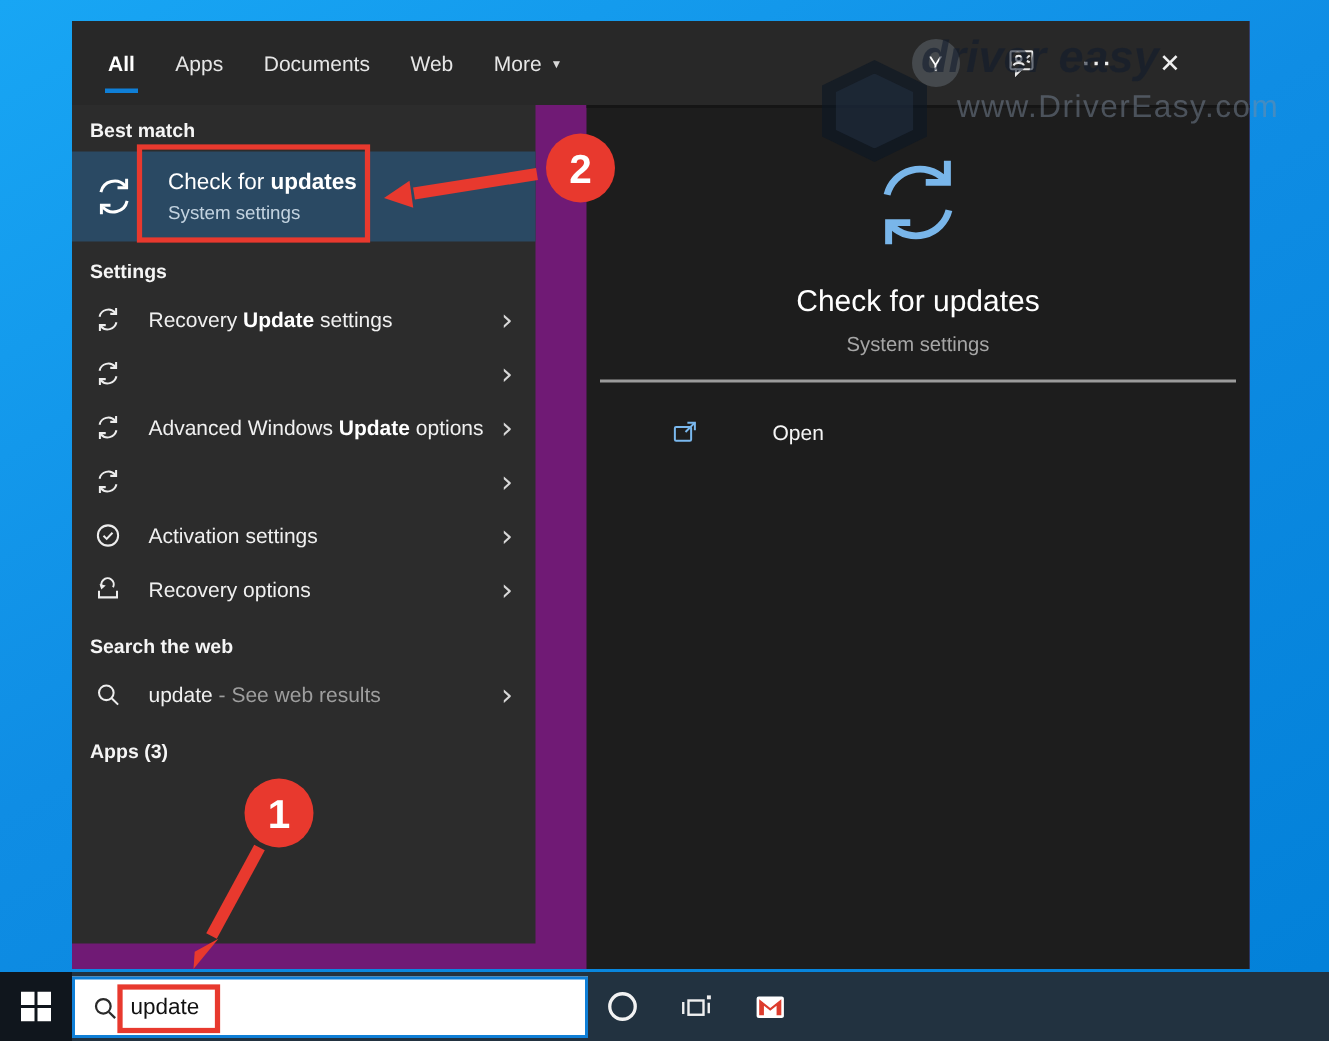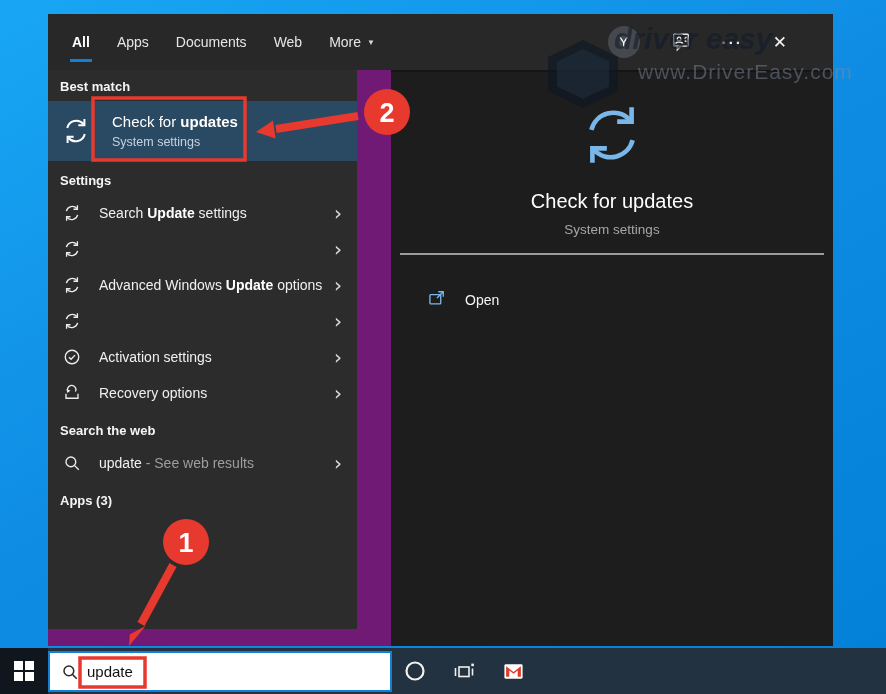--- a/index.html
+++ b/index.html
@@ -50,21 +50,21 @@
   .gap-top { padding-top:12px; }
 
   
   .hero { position:absolute; left:0; right:0; top:0; text-align:center; }
   .hero .big { margin:30px auto 0; width:66px; height:66px; }
   .big svg path { stroke:var(--refresh-blue); }
   .hero-title { margin-top:22px; font-size:20px; color:#fff; }
   .hero-sub { margin-top:9px; font-size:13.5px; color:#a6a6a6; }
   .divider { position:absolute; left:9px; right:9px; top:181px; height:2px; background:#9b9b9b; }
   .open-row { position:absolute; left:0; right:0; top:196px; height:40px;
-              display:flex; align-items:flex-end; padding-left:36px; cursor:pointer; }
+              display:flex; align-items:center; padding-left:56px; cursor:pointer;gap:30px; }
   .open-row .row-label { margin-left:18px; color:#f5f5f5; }
 
   
   .watermark { position:absolute; z-index:4; pointer-events:none; }
   .wm-hex { position:absolute; left:548px; top:40px; width:70px; height:68px;
             background:rgba(12,22,36,.62);
             clip-path:polygon(50% 0,100% 25%,100% 75%,50% 100%,0 75%,0 25%); }
   .wm-hex .inner { position:absolute; left:9px; top:9px; right:9px; bottom:9px;
             background:rgba(34,48,66,.55);
             clip-path:polygon(50% 0,100% 25%,100% 75%,50% 100%,0 75%,0 25%); }
@@ -160,21 +160,21 @@
         <div class="section-header gap-top">Settings</div>
         <div class="row">
           <span class="row-icon">
             <svg width="18" height="18" viewBox="0 0 24 24" fill="none" stroke="#ededed" stroke-width="1.8">
               <path d="M4.5 9.5 A 8 8 0 0 1 18.4 6"></path>
               <path d="M19.2 1.8 V 7 H 14"></path>
               <path d="M19.5 14.5 A 8 8 0 0 1 5.6 18"></path>
               <path d="M4.8 22.2 V 17 H 10"></path>
             </svg>
           </span>
-          <span class="row-label"><span>Search </span><b>Update</b><span> settings</span></span>
+          <span class="row-label"><span>Recovery </span><b>Update</b><span> settings</span></span>
           <span class="chev">›</span>
         </div>
         <div class="row">
           <span class="row-icon">
             <svg width="18" height="18" viewBox="0 0 24 24" fill="none" stroke="#ededed" stroke-width="1.8">
               <path d="M4.5 9.5 A 8 8 0 0 1 18.4 6"></path>
               <path d="M19.2 1.8 V 7 H 14"></path>
               <path d="M19.5 14.5 A 8 8 0 0 1 5.6 18"></path>
               <path d="M4.8 22.2 V 17 H 10"></path>
             </svg>

